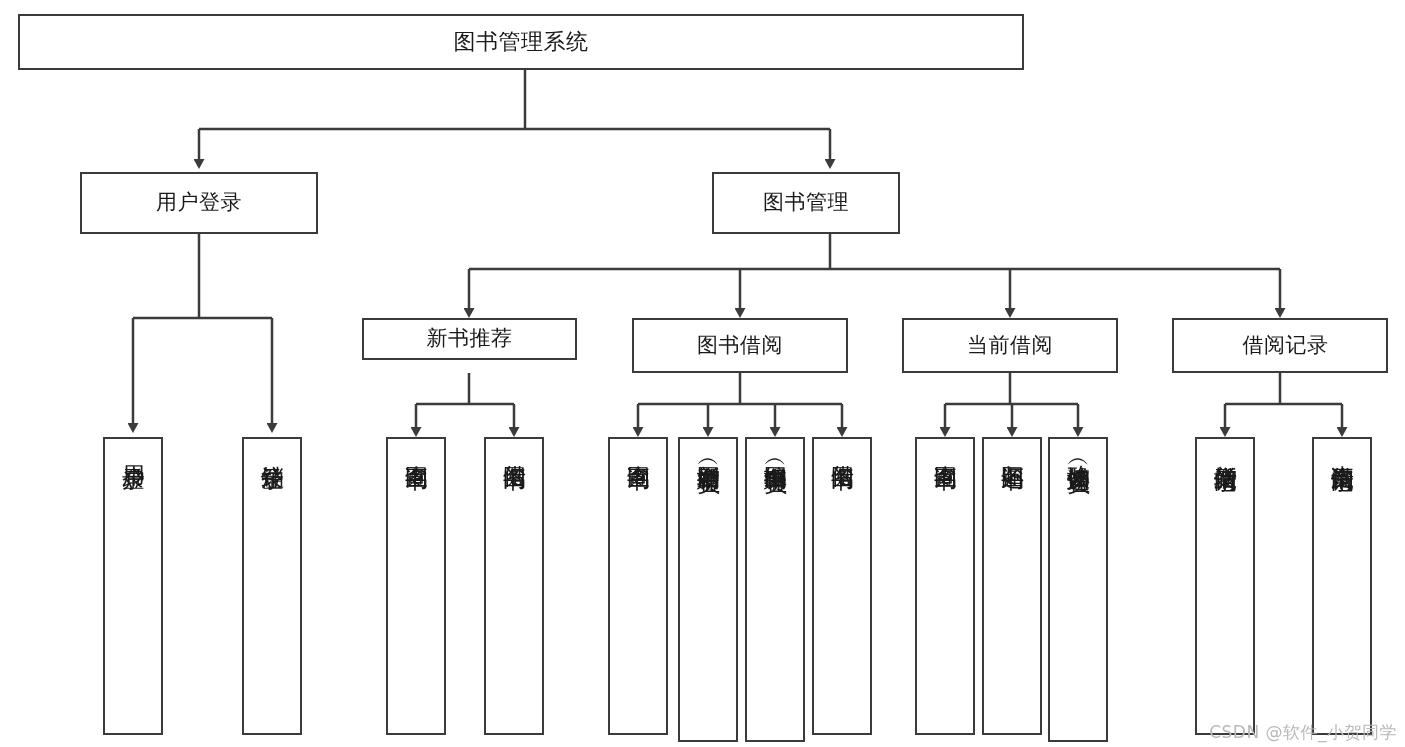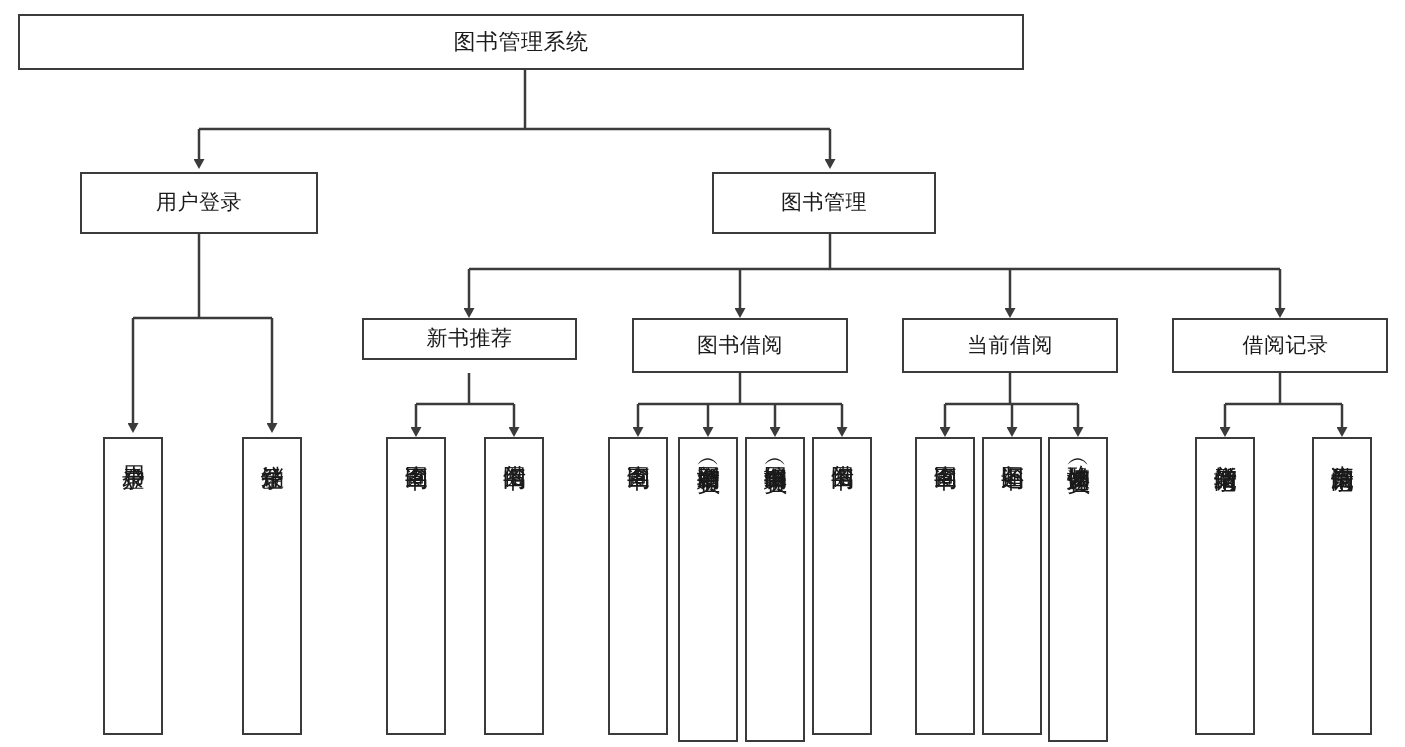--- a/index.html
+++ b/index.html
@@ -128,21 +128,21 @@
     </g>
   </svg>
 
   <div class="node h root" style="left:18px; top:14px; width:1006px; height:56px;">
     <span class="label">图书管理系统</span>
   </div>
 
   <div class="node h" style="left:80px; top:172px; width:238px; height:62px;">
     <span class="label">用户登录</span>
   </div>
-  <div class="node h" style="left:712px; top:172px; width:224px; height:62px;">
+  <div class="node h" style="left:712px; top:172px; width:188px; height:62px;">
     <span class="label">图书管理</span>
   </div>
 
   <div class="node h" style="left:362px; top:318px; width:215px; height:42px;">
     <span class="label">新书推荐</span>
   </div>
   <div class="node h" style="left:902px; top:318px; width:216px; height:55px;">
     <span class="label">当前借阅</span>
   </div>
   <div class="node h" style="left:632px; top:318px; width:216px; height:55px;">
@@ -189,13 +189,14 @@
     <span class="label">确认归还（管理员）</span>
   </div>
 
   <div class="node v" style="left:1195px; top:437px; width:60px; height:298px;">
     <span class="label">新增借阅记录</span>
   </div>
   <div class="node v" style="left:1312px; top:437px; width:60px; height:298px;">
     <span class="label">查询借阅记录</span>
   </div>
 
+  <div class="watermark">CSDN @软件_小贺同学</div>
 </div>
 
 </body></html>

